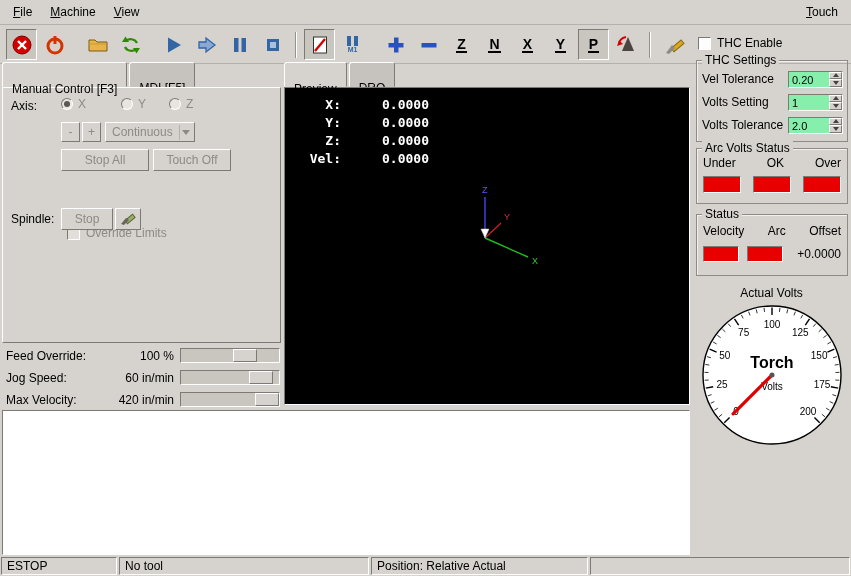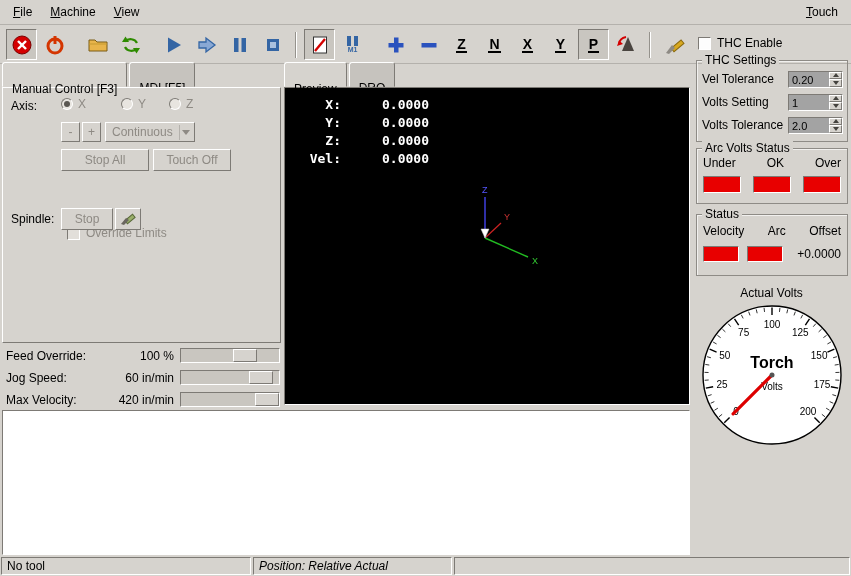--- a/index.html
+++ b/index.html
@@ -91,21 +91,21 @@
   .axes-svg { position:absolute; left:150px; top:95px; }
 
   
   .right-panel { position:absolute; left:694px; top:30px; width:155px; height:544px; }
   .thc-enable { position:absolute; left:4px; top:6px; display:flex; align-items:center; gap:6px; }
   .gframe { position:absolute; border:1px solid #8e8b86; box-shadow:inset 1px 1px 0 rgba(255,255,255,.65); }
   .gframe-title { position:absolute; top:-8px; left:5px; background:#d6d3ce; padding:0 3px;
                   line-height:14px; white-space:nowrap; }
   .spin-row { position:absolute; left:5px; right:4px; height:20px; display:flex; align-items:center; }
   .spin-row-label { flex:1; }
-  .spin-entry { display:flex; width:55px; height:17px; background:#a3a3a3;
+  .spin-entry { display:flex; width:55px; height:17px; background:#86efac;
                 border:1px solid; border-color:#7d7a75 #ffffff #ffffff #7d7a75; }
   .spin-value { flex:1; padding:2px 2px 0 3px; font-size:11px; }
   .spin-btns { width:13px; display:flex; flex-direction:column; }
   .spin-btn { flex:1; display:flex; align-items:center; justify-content:center;
               background:#d6d3ce; border:1px solid; border-color:#ffffff #7d7a75 #7d7a75 #ffffff; }
   .tri-up { width:0; height:0; border-left:3px solid transparent; border-right:3px solid transparent;
             border-bottom:4px solid #44423e; }
   .tri-dn { width:0; height:0; border-left:3px solid transparent; border-right:3px solid transparent;
             border-top:4px solid #44423e; }
   .lamp-labels { position:absolute; left:6px; right:6px; display:flex; justify-content:space-between; }
@@ -542,18 +542,19 @@
           <line x1="73" y1="73" x2="34.10912703473988" y2="111.89087296526012" stroke="#dd0000" stroke-width="3.2" stroke-linecap="round"></line>
           <circle cx="73" cy="73" r="2.5" fill="#555"></circle>
         </svg>
     </div>
 
   </div>
 
   <div class="output-area"></div>
 
   <div class="statusbar">
+    <span class="status-cell" style="width:116px;">ESTOP</span>
     <span class="status-cell" style="width:250px;">No tool</span>
-    <span class="status-cell" style="width:199px;font-style:italic;">Position: Relative Actual</span>
+    <span class="status-cell" style="width:217px;">Position: Relative Actual</span>
     <span class="status-cell" style="flex:1;"></span>
   </div>
 
 </div>
 
 </body></html>

